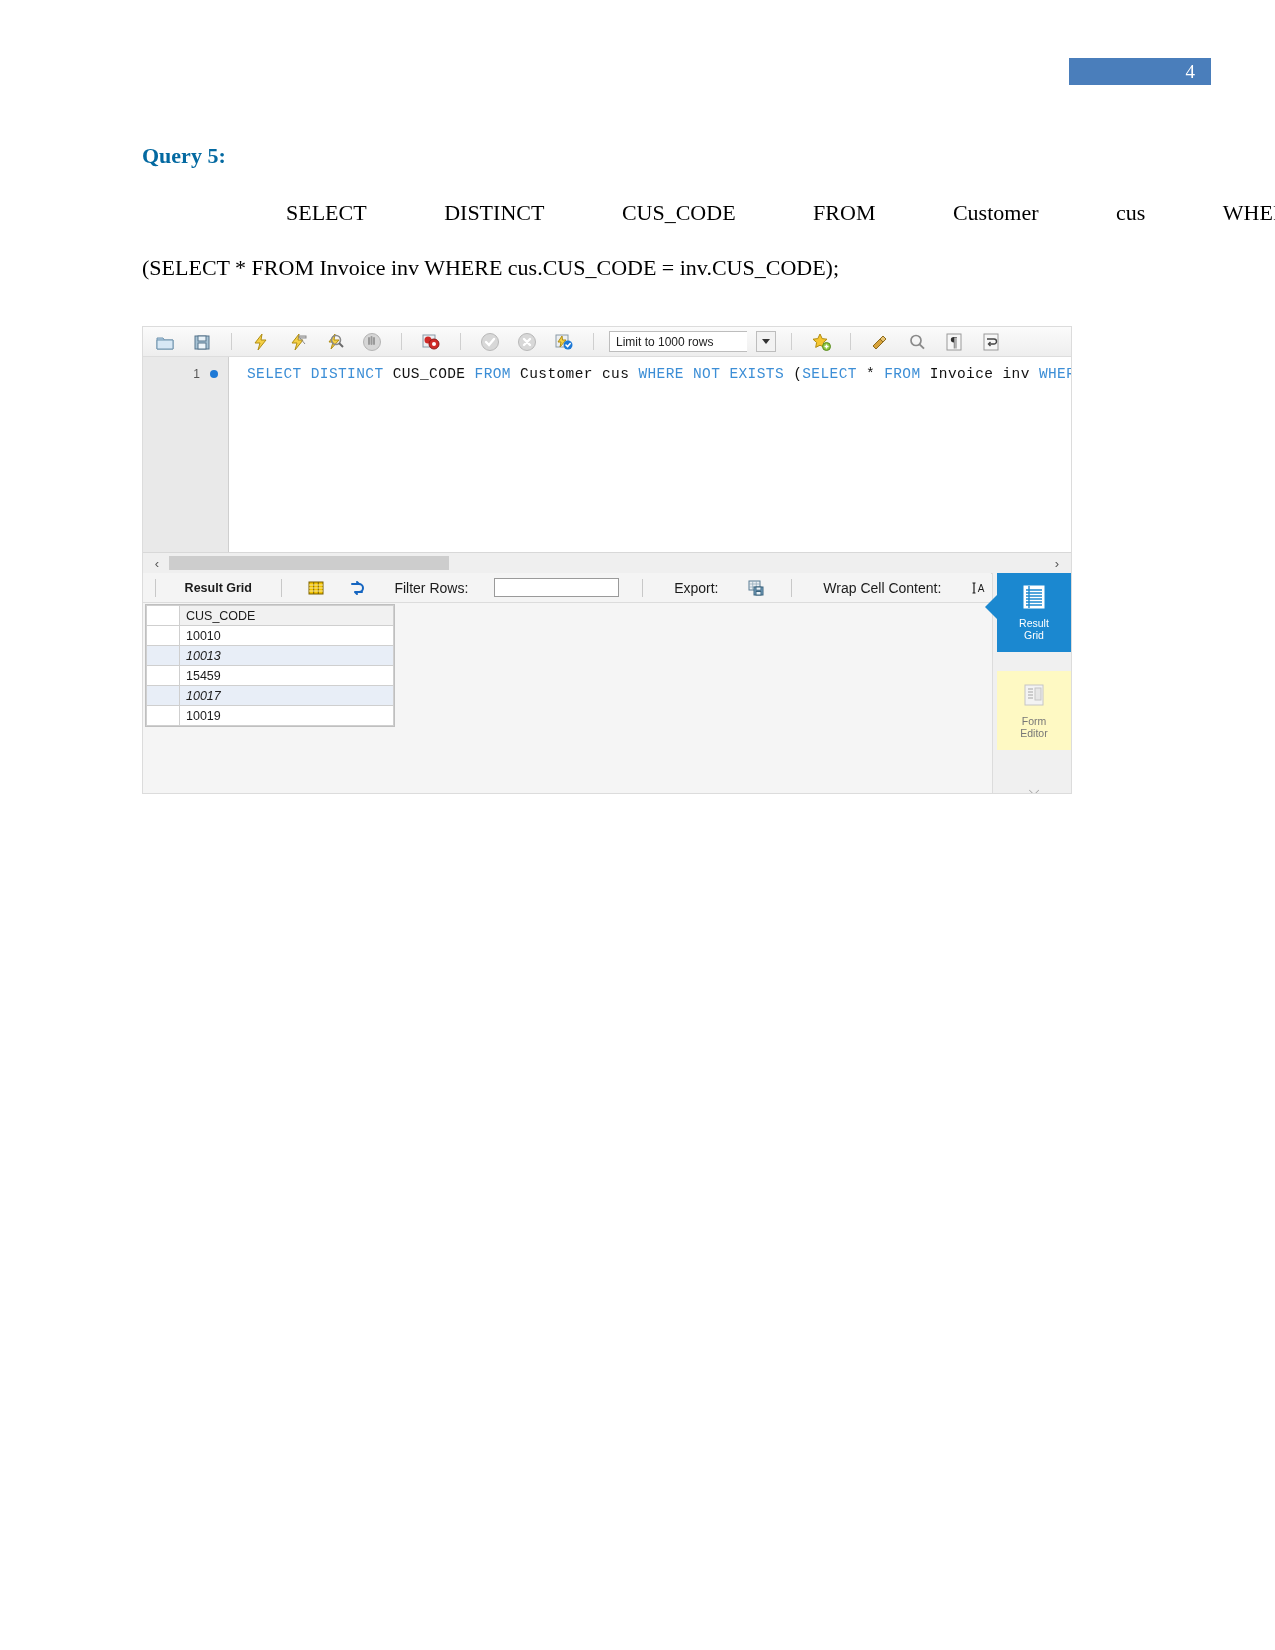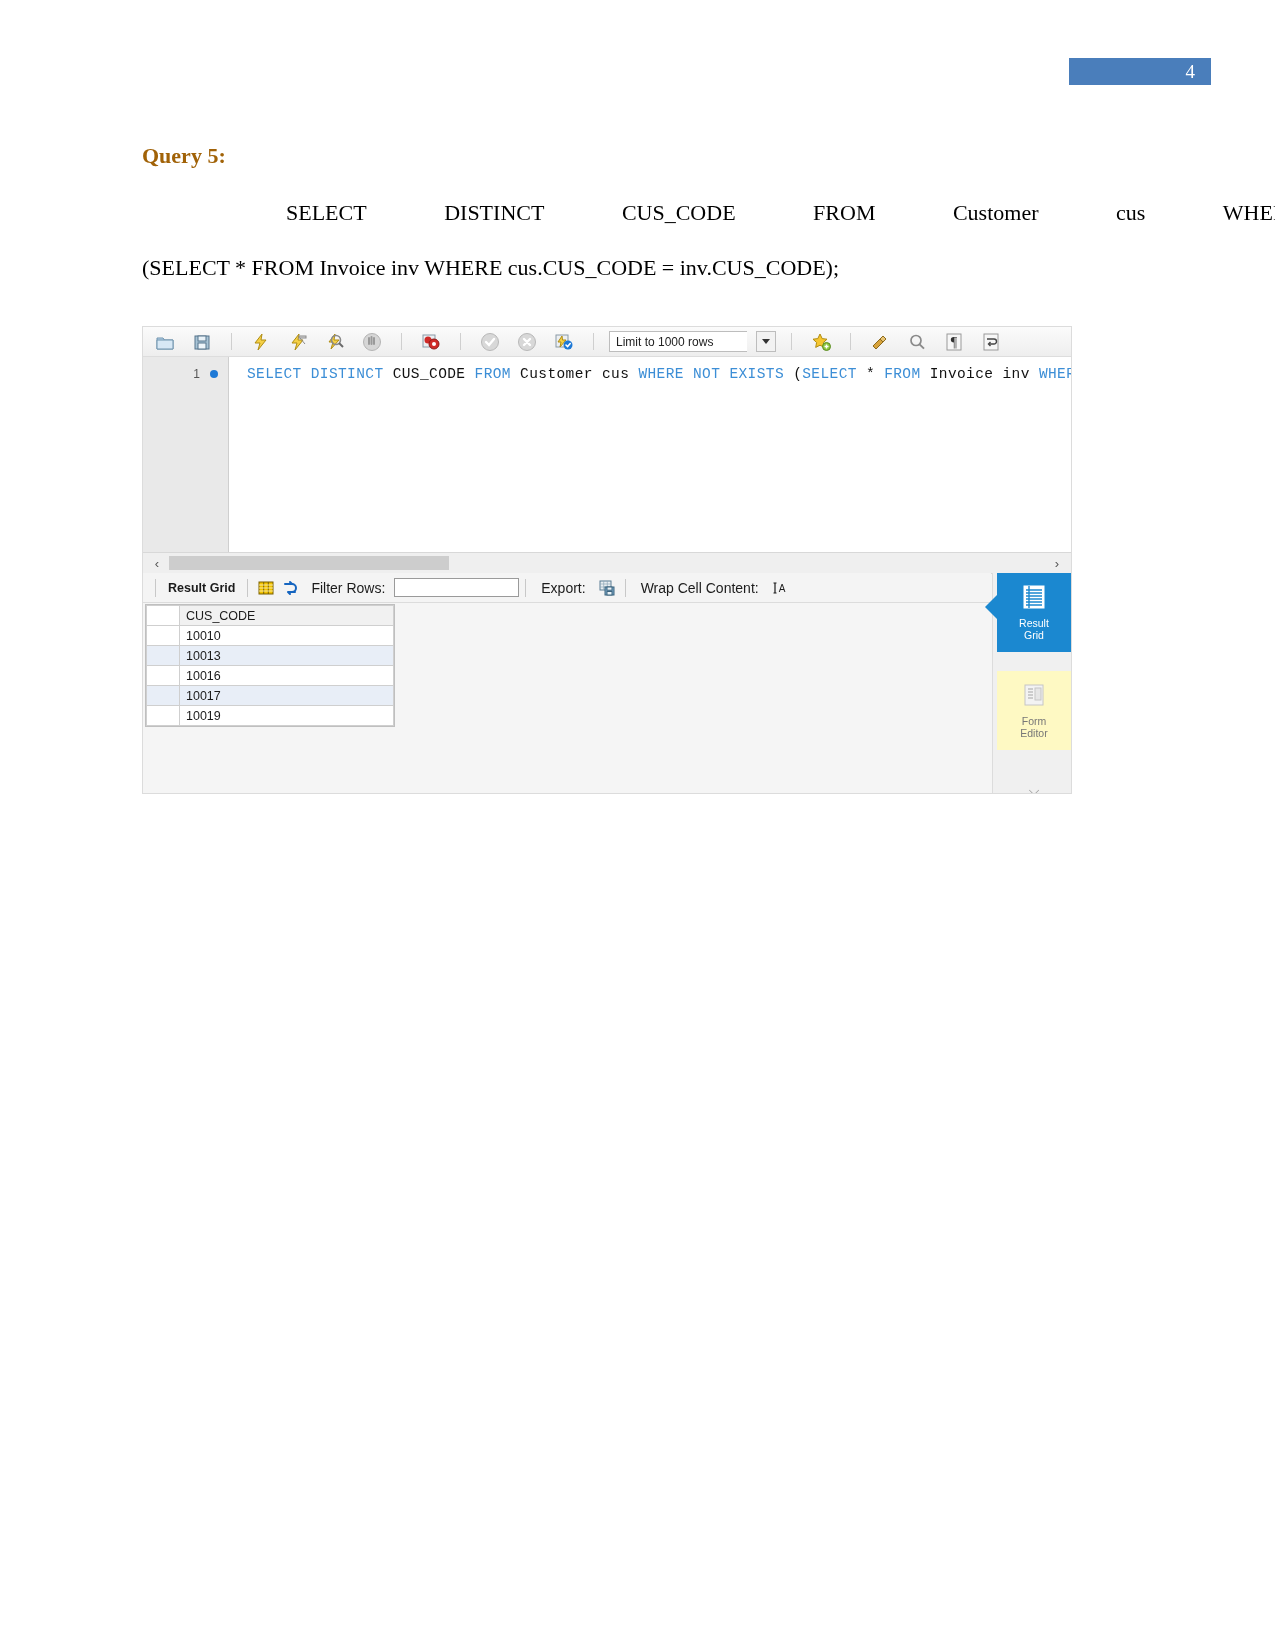--- a/index.html
+++ b/index.html
@@ -29,21 +29,21 @@
   .page-badge-num{
     position:absolute; right:16px; top:3px;
     font-family:"Liberation Serif", serif;
     font-size:19px; color:#ffffff;
   }
 
   
   .query-heading{
     position:absolute; left:142px; top:143px;
     font-family:"Liberation Serif", serif;
-    font-weight:bold; font-size:22px; color:#a16207;
+    font-weight:bold; font-size:22px; color:#0369a1;
   }
   .query-line1{
     position:absolute; left:142px; top:200px; width:928px;
     font-family:"Liberation Serif", serif;
     font-size:22px; color:#000;
     text-align:justify; text-align-last:justify;
     text-indent:72px;
     white-space:nowrap;
   }
   .query-line1 span.w{ display:inline-block; }
@@ -142,21 +142,21 @@
   }
   .hs-thumb{
     position:absolute; left:26px; top:3px; width:280px; height:14px;
     background:#cdcdcd;
   }
 
   
   .res-toolbar{
     position:absolute; left:0; top:246px; width:848px; height:30px;
     background:#f4f4f4; border-bottom:1px solid #dcdcdc;
-    display:flex; align-items:center; padding-left:6px; box-sizing:border-box;
+    display:flex; align-items:center; padding-left:6px; box-sizing:border-box;justify-content:space-between;
   }
   .res-label{
     font-family:"Liberation Sans", sans-serif;
     font-size:12.5px; font-weight:bold; color:#1b1b1b;
     margin:0 6px; white-space:nowrap;
   }
   .res-text{
     font-family:"Liberation Sans", sans-serif;
     font-size:14px; color:#1b1b1b; margin:0 9px; white-space:nowrap;
   }
@@ -173,21 +173,21 @@
     border:1px solid #bfbfbf; background:#fff;
     font-family:"Liberation Sans", sans-serif; font-size:12.5px;
   }
   .grid table{ border-collapse:collapse; width:100%; }
   .grid th, .grid td{
     border:1px solid #cfcfcf; height:19px; padding:0 6px;
     text-align:left; font-weight:normal; color:#1b1b1b;
   }
   .grid th.rowhdr, .grid td.rowhdr{ width:32px; padding:0; background:#fff; }
   .grid th{ background:#f1f1f1; color:#1b1b1b; }
-  .grid tr.alt td{ background:#e8eef7; }
+  .grid tr.alt td{ background:#e8eef7;font-style:italic; }
 
   
   .side{
     position:absolute; left:849px; top:246px; width:79px; height:220px;
     background:#f0f0f0; border-left:1px solid #dcdcdc;
   }
   .side-tab{
     position:relative; width:74px; height:79px;
     margin:0 0 19px 4px;
     display:flex; flex-direction:column; align-items:center; justify-content:center;
@@ -427,21 +427,21 @@
           <tr>
             <td class="rowhdr"></td>
             <td>10010</td>
           </tr>
           <tr class="alt">
             <td class="rowhdr"></td>
             <td>10013</td>
           </tr>
           <tr>
             <td class="rowhdr"></td>
-            <td>10016</td>
+            <td>15459</td>
           </tr>
           <tr class="alt">
             <td class="rowhdr"></td>
             <td>10017</td>
           </tr>
           <tr>
             <td class="rowhdr"></td>
             <td>10019</td>
           </tr>
         </tbody>

